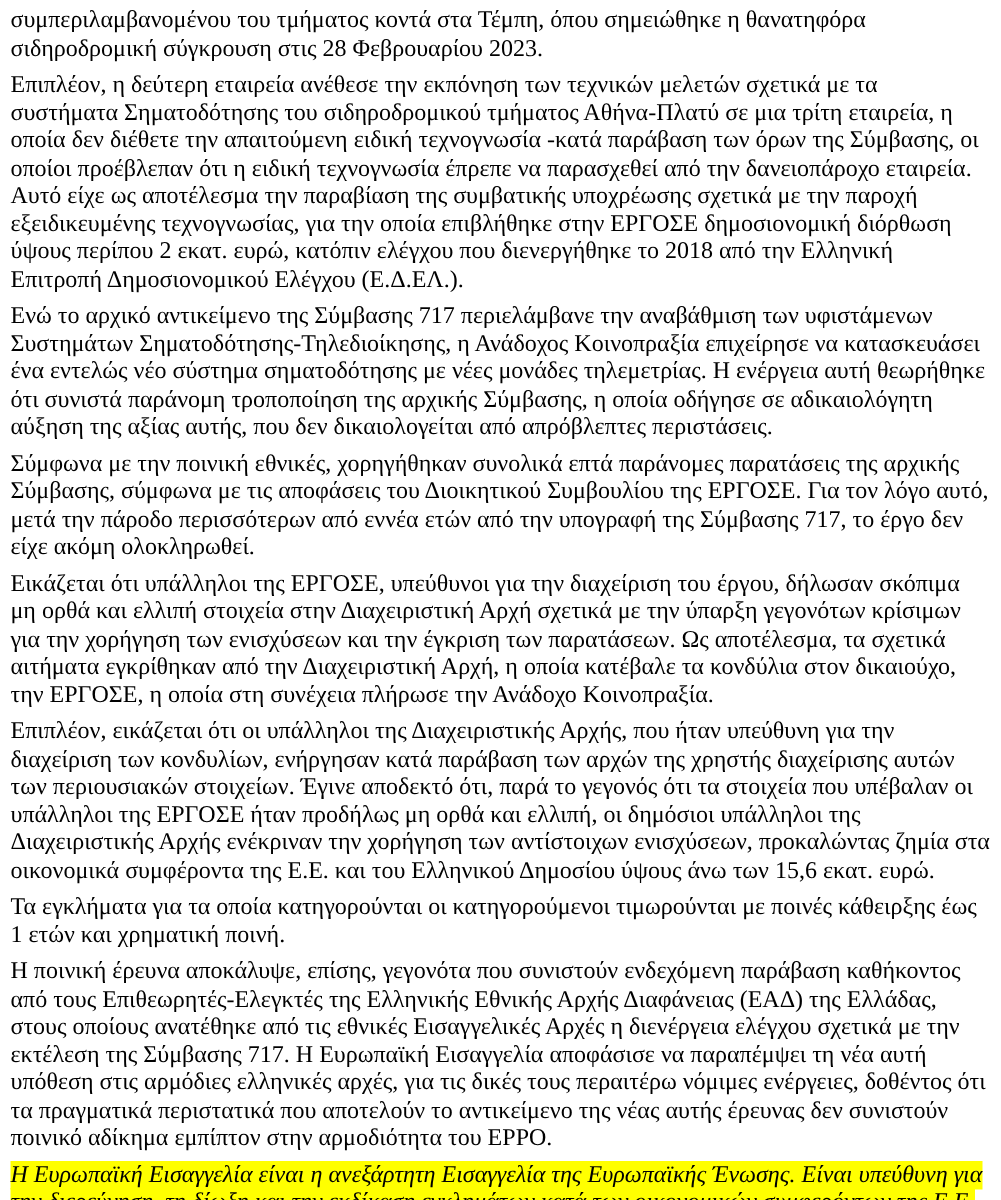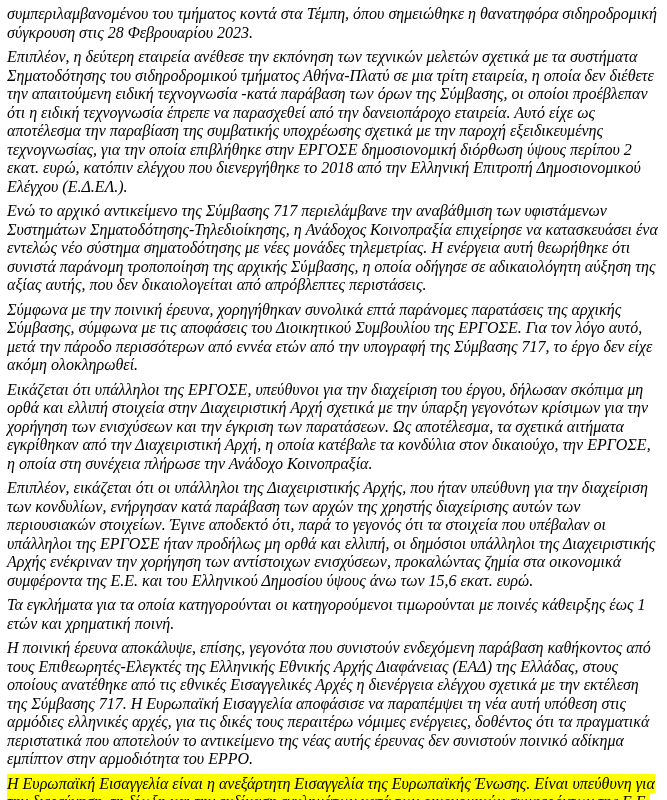--- a/index.html
+++ b/index.html
@@ -18,36 +18,35 @@
     padding: 5px 7px 0 7px;
     font-family: "Liberation Serif", "DejaVu Serif", serif;
     font-size: 16px;
     line-height: 18.5px;
     color: #000000;
     text-align: left;
   }
   .doc p {
     margin: 0 0 6px 0;
     padding: 0;
-    font-style: italic;
   }
   .para-highlighted {
     font-style: italic;
   }
   .hl {
     background: #ffff00;
     padding: 1px 0;
   }
 </style>
 </head>
 <body>
 
 <div class="doc">
   <p>συμπεριλαμβανομένου του τμήματος κοντά στα Τέμπη, όπου σημειώθηκε η θανατηφόρα σιδηροδρομική σύγκρουση στις 28 Φεβρουαρίου 2023.</p>
   <p>Επιπλέον, η δεύτερη εταιρεία ανέθεσε την εκπόνηση των τεχνικών μελετών σχετικά με τα συστήματα Σηματοδότησης του σιδηροδρομικού τμήματος Αθήνα-Πλατύ σε μια τρίτη εταιρεία, η οποία δεν διέθετε την απαιτούμενη ειδική τεχνογνωσία -κατά παράβαση των όρων της Σύμβασης, οι οποίοι προέβλεπαν ότι η ειδική τεχνογνωσία έπρεπε να παρασχεθεί από την δανειοπάροχο εταιρεία. Αυτό είχε ως αποτέλεσμα την παραβίαση της συμβατικής υποχρέωσης σχετικά με την παροχή εξειδικευμένης τεχνογνωσίας, για την οποία επιβλήθηκε στην ΕΡΓΟΣΕ δημοσιονομική διόρθωση ύψους περίπου 2 εκατ. ευρώ, κατόπιν ελέγχου που διενεργήθηκε το 2018 από την Ελληνική Επιτροπή Δημοσιονομικού Ελέγχου (Ε.Δ.ΕΛ.).</p>
   <p>Ενώ το αρχικό αντικείμενο της Σύμβασης 717 περιελάμβανε την αναβάθμιση των υφιστάμενων Συστημάτων Σηματοδότησης-Τηλεδιοίκησης, η Ανάδοχος Κοινοπραξία επιχείρησε να κατασκευάσει ένα εντελώς νέο σύστημα σηματοδότησης με νέες μονάδες τηλεμετρίας. Η ενέργεια αυτή θεωρήθηκε ότι συνιστά παράνομη τροποποίηση της αρχικής Σύμβασης, η οποία οδήγησε σε αδικαιολόγητη αύξηση της αξίας αυτής, που δεν δικαιολογείται από απρόβλεπτες περιστάσεις.</p>
-  <p>Σύμφωνα με την ποινική έρευνα, χορηγήθηκαν συνολικά επτά παράνομες παρατάσεις της αρχικής Σύμβασης, σύμφωνα με τις αποφάσεις του Διοικητικού Συμβουλίου της ΕΡΓΟΣΕ. Για τον λόγο αυτό, μετά την πάροδο περισσότερων από εννέα ετών από την υπογραφή της Σύμβασης 717,  το έργο δεν είχε ακόμη ολοκληρωθεί.</p>
+  <p>Σύμφωνα με την ποινική εθνικές, χορηγήθηκαν συνολικά επτά παράνομες παρατάσεις της αρχικής Σύμβασης, σύμφωνα με τις αποφάσεις του Διοικητικού Συμβουλίου της ΕΡΓΟΣΕ. Για τον λόγο αυτό, μετά την πάροδο περισσότερων από εννέα ετών από την υπογραφή της Σύμβασης 717,  το έργο δεν είχε ακόμη ολοκληρωθεί.</p>
   <p>Εικάζεται ότι υπάλληλοι της ΕΡΓΟΣΕ, υπεύθυνοι για την διαχείριση του έργου, δήλωσαν σκόπιμα μη ορθά και ελλιπή στοιχεία στην Διαχειριστική Αρχή σχετικά με την ύπαρξη γεγονότων κρίσιμων για την χορήγηση των ενισχύσεων και την έγκριση των παρατάσεων. Ως αποτέλεσμα, τα σχετικά αιτήματα εγκρίθηκαν από την Διαχειριστική Αρχή, η οποία κατέβαλε τα κονδύλια στον δικαιούχο, την ΕΡΓΟΣΕ, η οποία στη συνέχεια πλήρωσε την Ανάδοχο Κοινοπραξία.</p>
   <p>Επιπλέον, εικάζεται ότι οι υπάλληλοι της Διαχειριστικής Αρχής, που ήταν υπεύθυνη για την διαχείριση των κονδυλίων, ενήργησαν κατά παράβαση των αρχών της χρηστής διαχείρισης αυτών των περιουσιακών στοιχείων. Έγινε αποδεκτό ότι, παρά το γεγονός ότι τα στοιχεία που υπέβαλαν οι υπάλληλοι της ΕΡΓΟΣΕ ήταν προδήλως μη ορθά και ελλιπή, οι δημόσιοι υπάλληλοι της Διαχειριστικής Αρχής ενέκριναν την χορήγηση των αντίστοιχων ενισχύσεων, προκαλώντας ζημία στα οικονομικά συμφέροντα της Ε.Ε. και του Ελληνικού Δημοσίου ύψους άνω των 15,6 εκατ. ευρώ.</p>
   <p>Τα εγκλήματα για τα οποία κατηγορούνται οι κατηγορούμενοι τιμωρούνται με ποινές κάθειρξης έως 1 ετών και χρηματική ποινή.</p>
   <p>Η ποινική έρευνα αποκάλυψε, επίσης, γεγονότα που συνιστούν ενδεχόμενη παράβαση καθήκοντος από τους Επιθεωρητές-Ελεγκτές της Ελληνικής Εθνικής Αρχής Διαφάνειας (ΕΑΔ) της Ελλάδας, στους οποίους ανατέθηκε από τις εθνικές Εισαγγελικές Αρχές η διενέργεια ελέγχου σχετικά με την εκτέλεση της Σύμβασης 717. Η Ευρωπαϊκή Εισαγγελία αποφάσισε να παραπέμψει τη νέα αυτή υπόθεση στις αρμόδιες ελληνικές αρχές, για τις δικές τους περαιτέρω νόμιμες ενέργειες, δοθέντος ότι τα πραγματικά περιστατικά που αποτελούν το αντικείμενο της νέας αυτής έρευνας δεν συνιστούν ποινικό αδίκημα εμπίπτον στην αρμοδιότητα του EPPO.</p>
   <p class="para-highlighted"><span class="hl">Η Ευρωπαϊκή Εισαγγελία είναι η ανεξάρτητη Εισαγγελία της Ευρωπαϊκής Ένωσης. Είναι υπεύθυνη για την διερεύνηση, τη δίωξη και την εκδίκαση εγκλημάτων κατά των οικονομικών συμφερόντων της Ε.Ε.</span></p>
 </div>
 
 </body></html>

